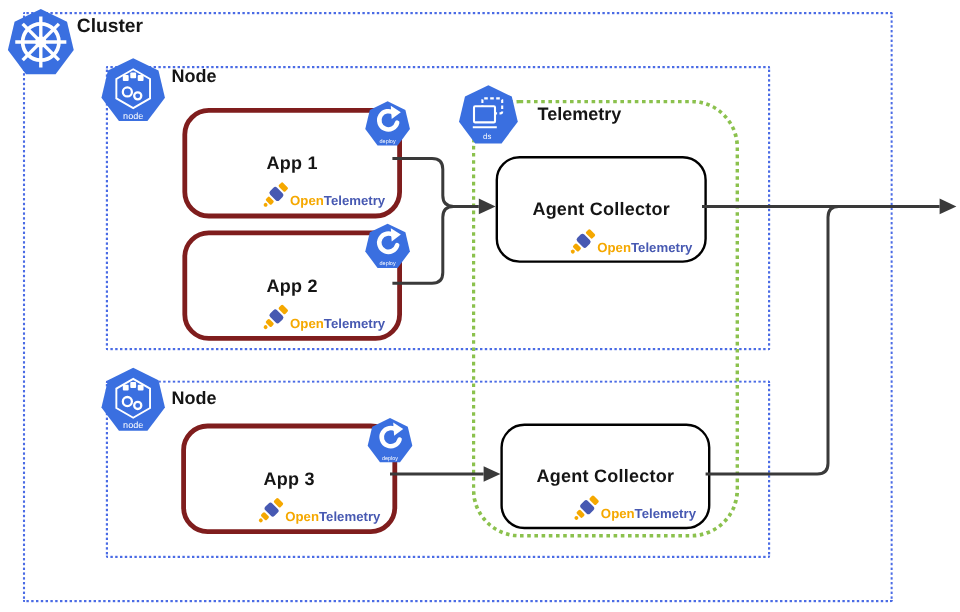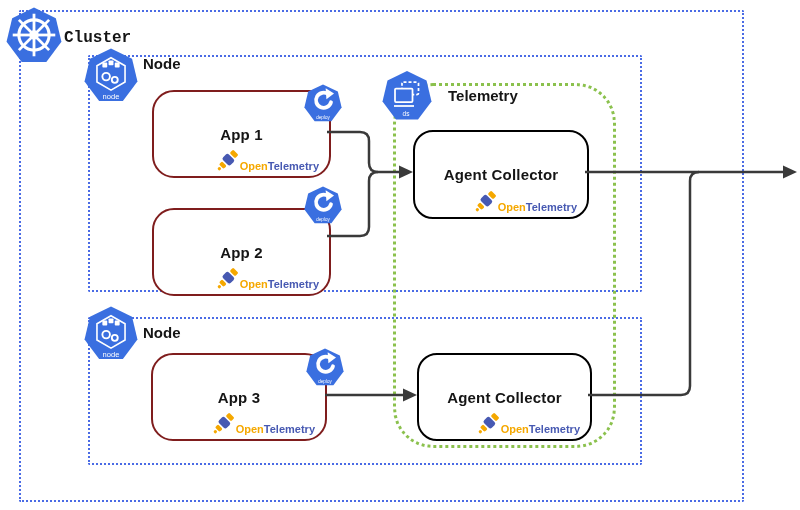--- a/index.html
+++ b/index.html
@@ -1,20 +1,20 @@
 <!DOCTYPE html>
 <html><head>
 <meta charset="utf-8">
 <style>
   html,body{margin:0;padding:0;background:#fff;}
   .canvas{position:relative;width:800px;height:510px;background:#ffffff;overflow:hidden;
           font-family:"Liberation Sans",sans-serif;color:#151515;}
   .dotted-box{position:absolute;border:2px dotted #4a6be5;border-radius:2px;background:transparent;}
   .green-box{position:absolute;border:3px dotted #8bc14d;border-radius:40px;background:transparent;}
-  .app-box{position:absolute;background:#fff;border:2px solid #7f1d1d;border-radius:22px;
+  .app-box{position:absolute;background:#fff;border:4px solid #7f1d1d;border-radius:22px;
            display:flex;align-items:center;justify-content:center;z-index:3;}
   .collector-box{position:absolute;background:#fff;border:2px solid #000000;border-radius:20px;
            display:flex;align-items:center;justify-content:center;z-index:3;}
   .box-title{font-weight:bold;font-size:15px;letter-spacing:.2px;}
   .group-label{position:absolute;font-weight:bold;font-size:15px;z-index:4;}
   .cluster-label{font-size:16px;}
   .icon{position:absolute;z-index:5;}
   .ot-logo{position:absolute;right:10px;bottom:4px;display:flex;align-items:flex-end;z-index:4;}
   .ot-logo svg{width:26px;height:26px;margin-right:0px;margin-bottom:-2px;}
   .ot-text{font-size:11px;font-weight:bold;white-space:nowrap;}
@@ -22,21 +22,21 @@
   .ot-telemetry{color:#4759b2;}
   .arrows{position:absolute;left:0;top:0;z-index:6;pointer-events:none;}
   svg text{font-family:"Liberation Sans",sans-serif;}
 </style>
 </head>
 <body>
 
 <div class="canvas">
 
   <div class="dotted-box" style="left:19px;top:10px;width:721px;height:488px;"></div>
-  <div class="group-label cluster-label" style="left:64px;top:29px;font-family:Liberation Mono, monospace;">Cluster</div>
+  <div class="group-label cluster-label" style="left:64px;top:14px;">Cluster</div>
 
   <div class="dotted-box" style="left:88px;top:55px;width:550px;height:233px;"></div>
   <div class="group-label" style="left:143px;top:55px;">Node</div>
 
   <div class="dotted-box" style="left:88px;top:317px;width:550px;height:144px;"></div>
   <div class="group-label" style="left:143px;top:324px;">Node</div>
 
   <div class="green-box" style="left:393px;top:83px;width:217px;height:359px;"></div>
   <div class="group-label" style="left:448px;top:87px;">Telemetry</div>
 
@@ -101,21 +101,21 @@
           <rect x="8.5" y="0.5" width="7" height="4.5" rx="1.2" fill="#f5a800"></rect>
           <rect x="7" y="6.5" width="10" height="7.5" rx="2" fill="#4759b2"></rect>
           <rect x="9" y="15.5" width="6" height="4" rx="1.2" fill="#f5a800"></rect>
           <circle cx="12" cy="22" r="1.5" fill="#f5a800"></circle>
         </g>
       </svg>
       <span class="ot-text"><span class="ot-open">Open</span><span class="ot-telemetry">Telemetry</span></span>
     </div>
   </div>
 
-  <div class="app-box" style="left:152px;top:208px;width:175px;height:84px;">
+  <div class="app-box" style="left:152px;top:192px;width:175px;height:84px;">
     <span class="box-title">App 2</span>
     <div class="ot-logo">
       <svg viewBox="0 0 24 24">
         <g transform="rotate(45 12 12)">
           <rect x="8.5" y="0.5" width="7" height="4.5" rx="1.2" fill="#f5a800"></rect>
           <rect x="7" y="6.5" width="10" height="7.5" rx="2" fill="#4759b2"></rect>
           <rect x="9" y="15.5" width="6" height="4" rx="1.2" fill="#f5a800"></rect>
           <circle cx="12" cy="22" r="1.5" fill="#f5a800"></circle>
         </g>
       </svg>

